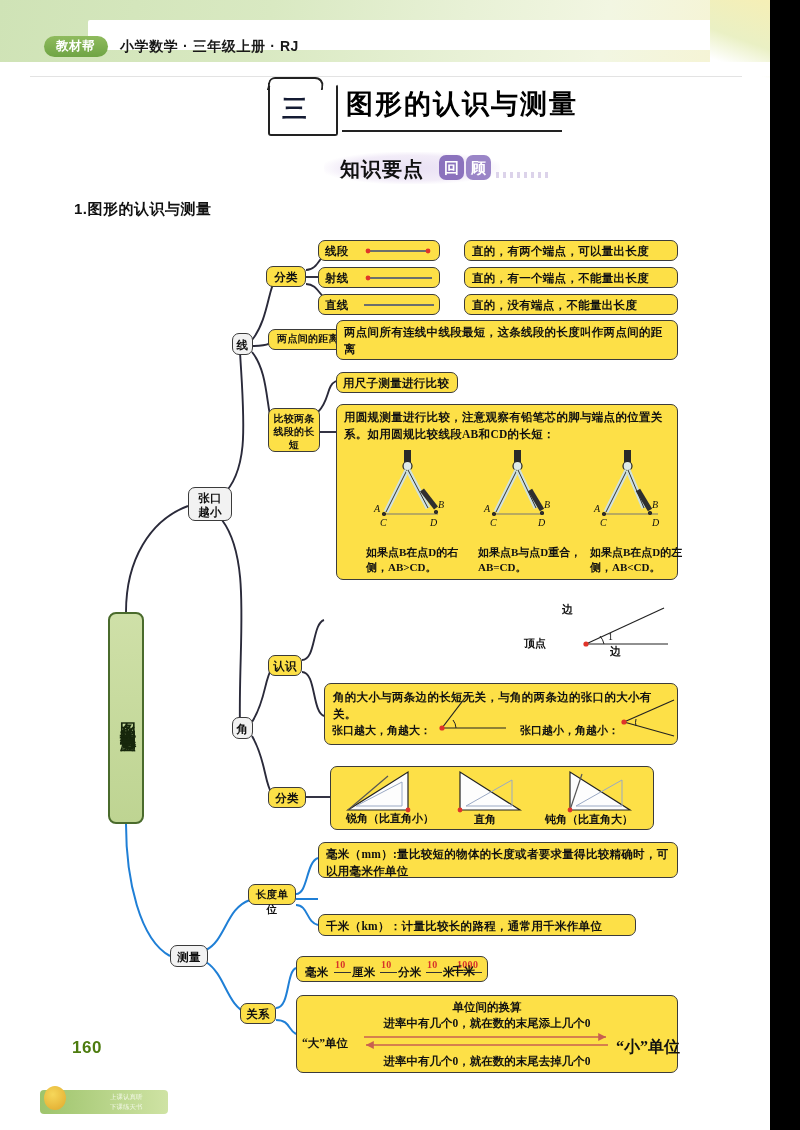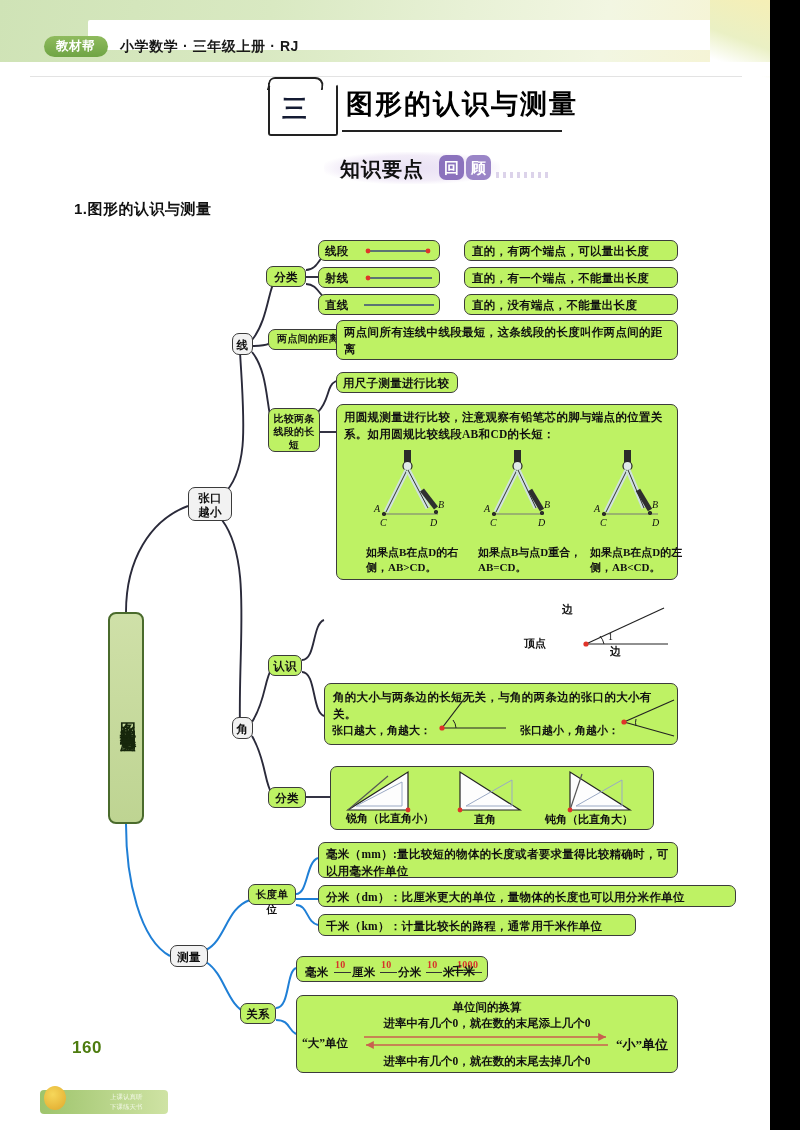--- a/index.html
+++ b/index.html
@@ -43,21 +43,21 @@
   .sub-dots{position:absolute;left:200px;top:20px;width:52px;height:6px;
     background:repeating-linear-gradient(90deg,#dcd3ea 0 3px,transparent 3px 7px);}
 
   .section-h{position:absolute;left:74px;top:200px;font-size:15px;font-weight:bold;color:#111;letter-spacing:.5px;}
 
   
   #map{position:absolute;left:0;top:0;width:770px;height:1130px;}
   svg.links{position:absolute;left:0;top:0;width:770px;height:1130px;pointer-events:none;}
 
   .node{position:absolute;box-sizing:border-box;border:1.4px solid #3b3b3b;border-radius:7px;
-    background:#bef264;color:#111;font-size:11.5px;line-height:1.45;padding:3px 6px;
+    background:#fde047;color:#111;font-size:11.5px;line-height:1.45;padding:3px 6px;
     font-family:"Liberation Serif","DejaVu Serif",serif;font-weight:bold;letter-spacing:.3px;}
   .node.center{left:108px;top:612px;width:36px;height:212px;border:2px solid #4a6b2c;border-radius:8px;
     background:linear-gradient(180deg,#cfe0a8,#bed492);color:#17270c;font-size:16px;
     text-align:center;padding:8px 2px;letter-spacing:2px;writing-mode:vertical-rl;text-orientation:upright;}
   .node.branch{background:#f2f2f2;text-align:center;}
 
   .cap{position:absolute;font-family:"Liberation Serif","DejaVu Serif",serif;font-size:11px;color:#111;
     font-weight:bold;line-height:1.35;}
 
   .redtxt{color:#d7342a;}
@@ -305,21 +305,20 @@
           <line x1="2" y1="40" x2="14" y2="4" stroke="#555"></line>
           <circle cx="2" cy="40" r="2.4" fill="#e0342a" stroke="none"></circle>
         </g>
       </g>
     </svg>
     <div class="cap" style="left:336px;top:812px;width:108px;text-align:center;font-family:Liberation Mono, monospace;">锐角（比直角小）</div>
     <div class="cap" style="left:452px;top:812px;width:66px;text-align:center;">直角</div>
     <div class="cap" style="left:530px;top:812px;width:118px;text-align:center;">钝角（比直角大）</div>
 
     <div class="node" style="left:318px;top:842px;width:360px;height:36px;padding:3px 7px;">毫米（mm）:量比较短的物体的长度或者要求量得比较精确时，可以用毫米作单位</div>
-    <div class="node" style="left:318px;top:885px;width:418px;height:22px;padding:3px 7px;">分米（dm）：比厘米更大的单位，量物体的长度也可以用分米作单位</div>
     <div class="node" style="left:318px;top:914px;width:318px;height:22px;padding:3px 7px;">千米（km）：计量比较长的路程，通常用千米作单位</div>
 
     <div class="node" style="left:296px;top:956px;width:192px;height:26px;padding:0;">
       <div style="position:relative;height:26px;">
         <span class="cap" style="left:8px;top:8px;font-size:11.5px;">毫米</span>
         <span class="cap redtxt" style="left:38px;top:1px;font-size:10px;">10</span>
         <span style="position:absolute;left:37px;top:15px;width:17px;height:1.2px;background:#333;"></span>
         <span class="cap" style="left:55px;top:8px;font-size:11.5px;">厘米</span>
         <span class="cap redtxt" style="left:84px;top:1px;font-size:10px;">10</span>
         <span style="position:absolute;left:83px;top:15px;width:17px;height:1.2px;background:#333;"></span>
@@ -331,21 +330,21 @@
         <span style="position:absolute;left:159px;top:15px;width:26px;height:1.2px;background:#333;"></span>
 
       </div>
     </div>
     <span class="cap" style="left:452px;top:964px;font-size:11.5px;">千米</span>
 
     <div class="node" style="left:296px;top:995px;width:382px;height:78px;padding:3px 7px;"></div>
     <div class="cap" style="left:296px;top:1000px;width:382px;text-align:center;font-size:11.5px;">单位间的换算</div>
     <div class="cap" style="left:296px;top:1016px;width:382px;text-align:center;font-size:11.5px;">进率中有几个0，就在数的末尾添上几个0</div>
     <div class="cap" style="left:302px;top:1036px;font-size:11.5px;">“大”单位</div>
-    <div class="cap" style="left:616px;top:1036px;font-size:13px;">“小”单位</div>
+    <div class="cap" style="left:616px;top:1036px;font-size:16px;">“小”单位</div>
     <svg style="position:absolute;left:360px;top:1032px;width:256px;height:20px;">
       <defs>
         <marker id="ar" markerWidth="7" markerHeight="7" refX="6" refY="3" orient="auto">
           <path d="M0,0 L6,3 L0,6 Z" fill="#c8604f"></path>
         </marker>
         <marker id="al" markerWidth="7" markerHeight="7" refX="6" refY="3" orient="auto">
           <path d="M0,0 L6,3 L0,6 Z" fill="#c8604f"></path>
         </marker>
       </defs>
       <line x1="4" y1="5" x2="246" y2="5" stroke="#c8604f" stroke-width="1.3" marker-end="url(#ar)"></line>

